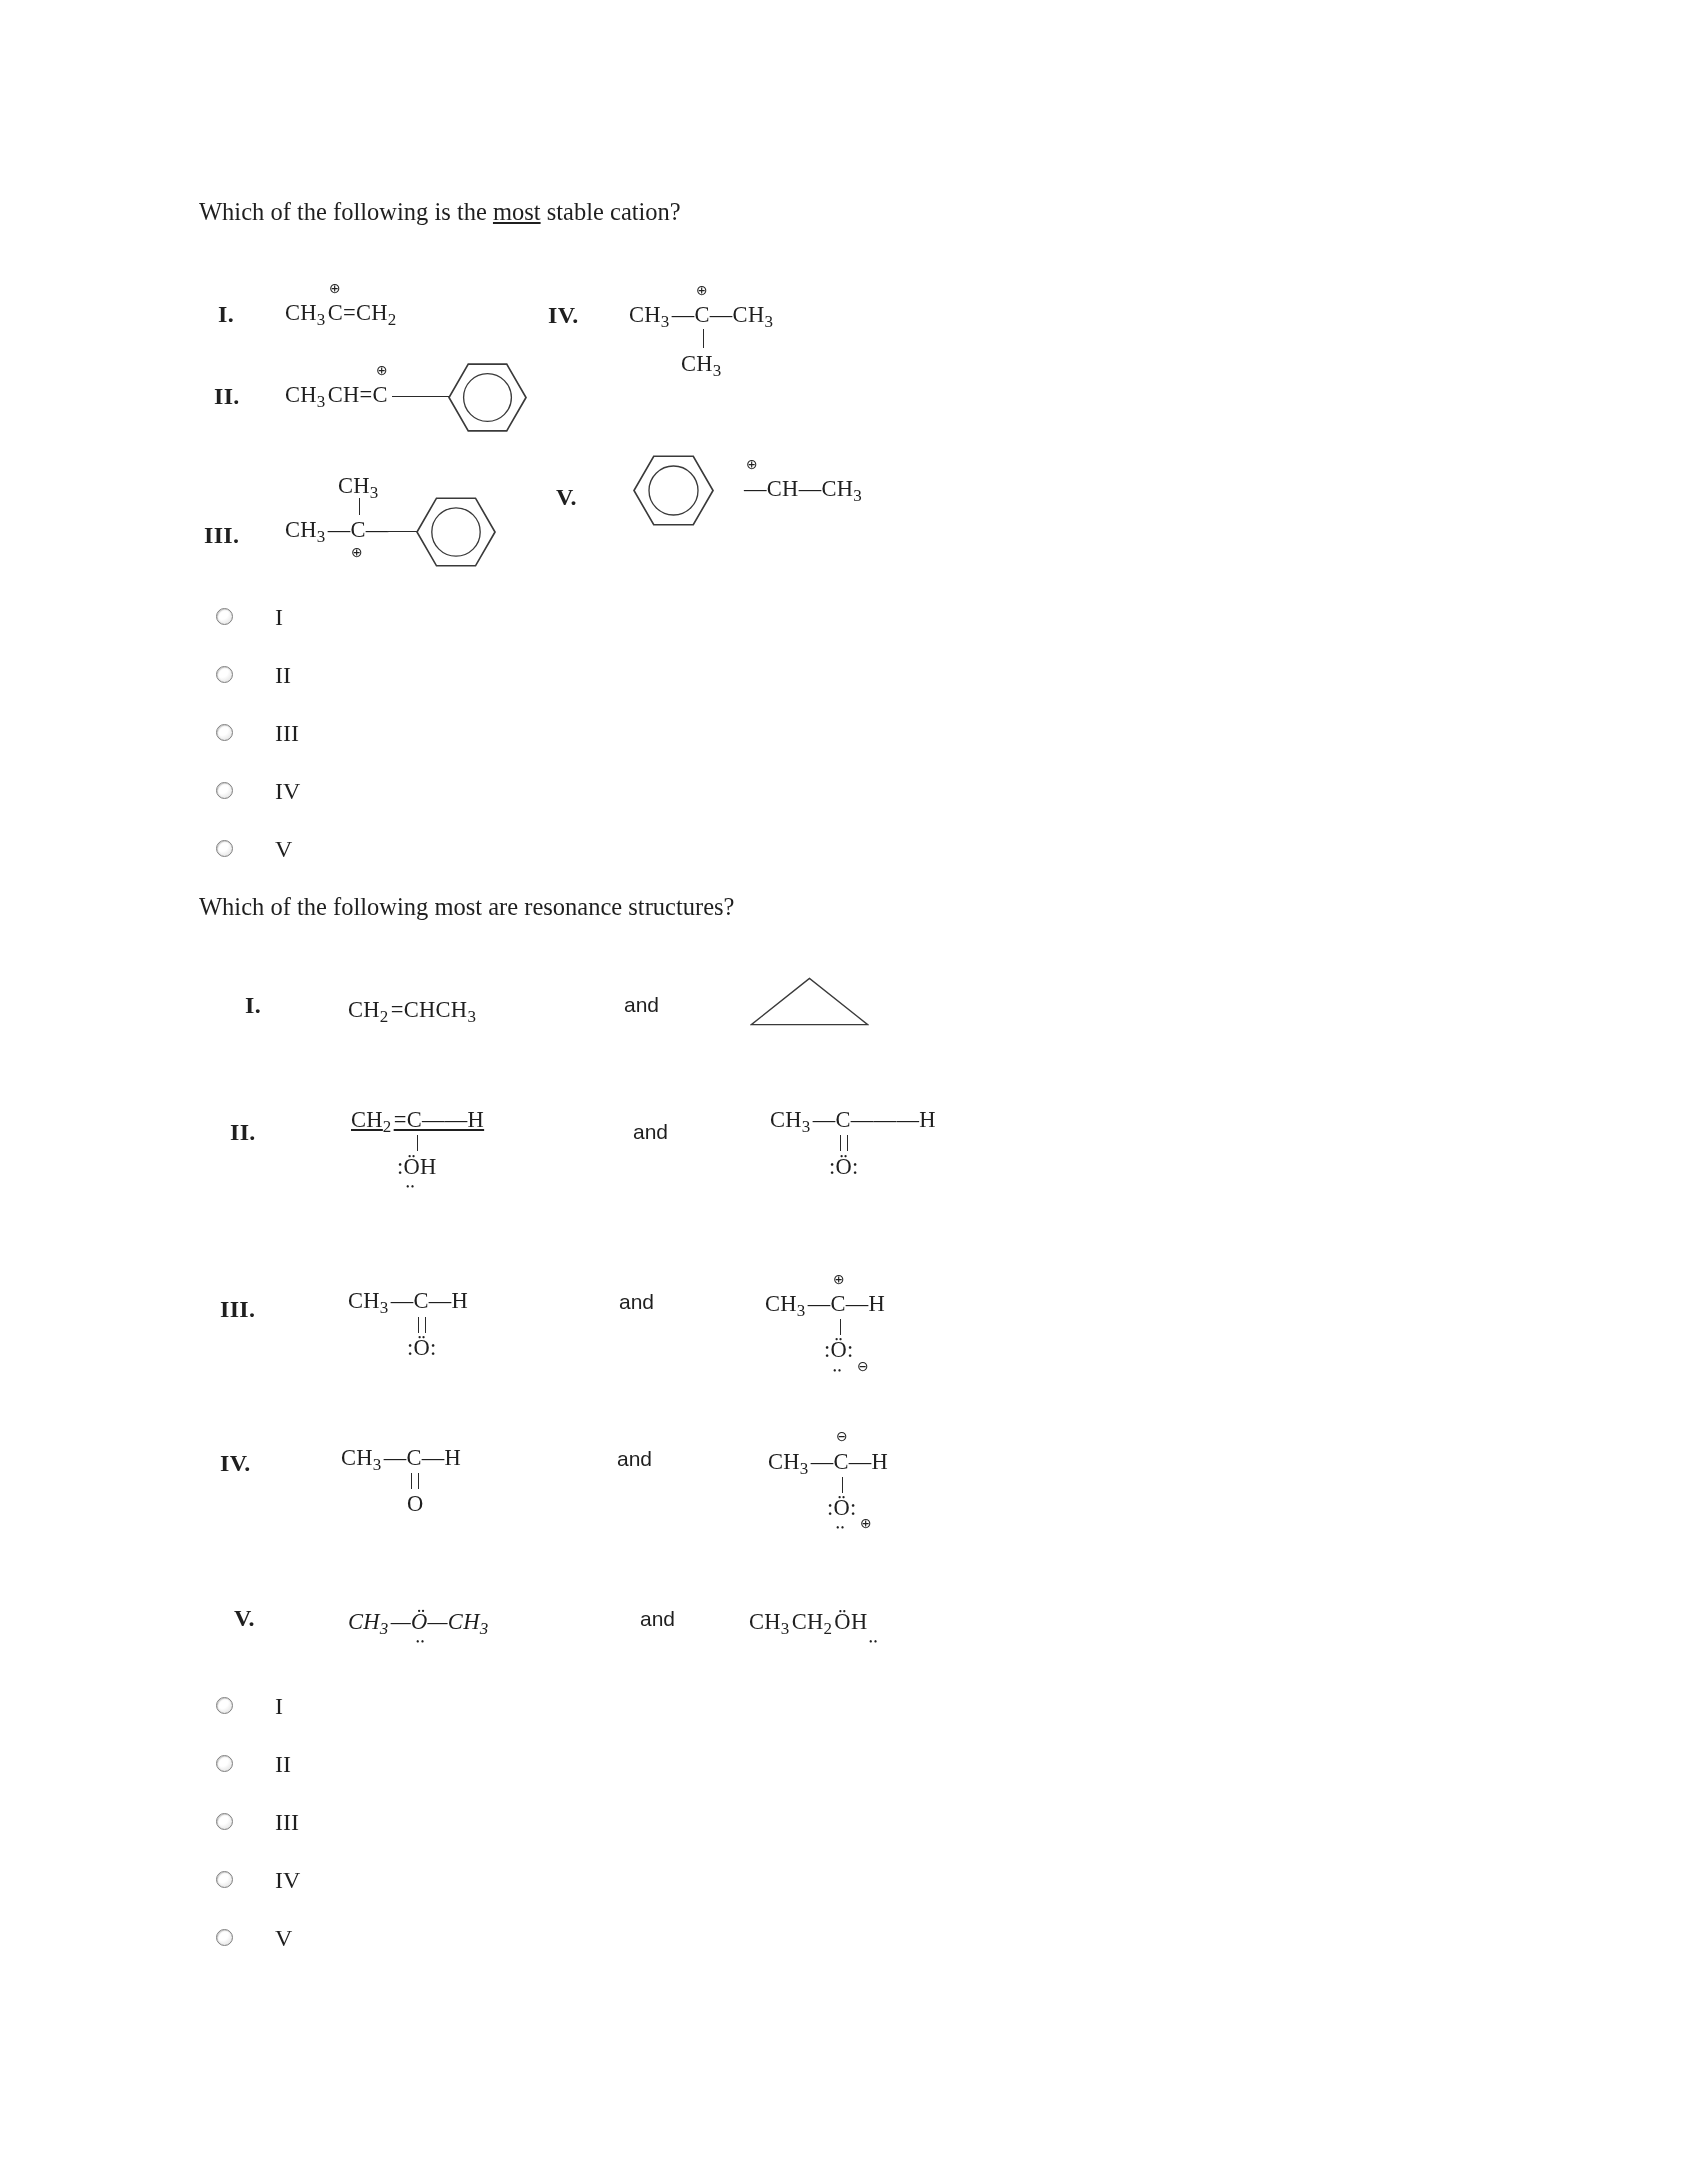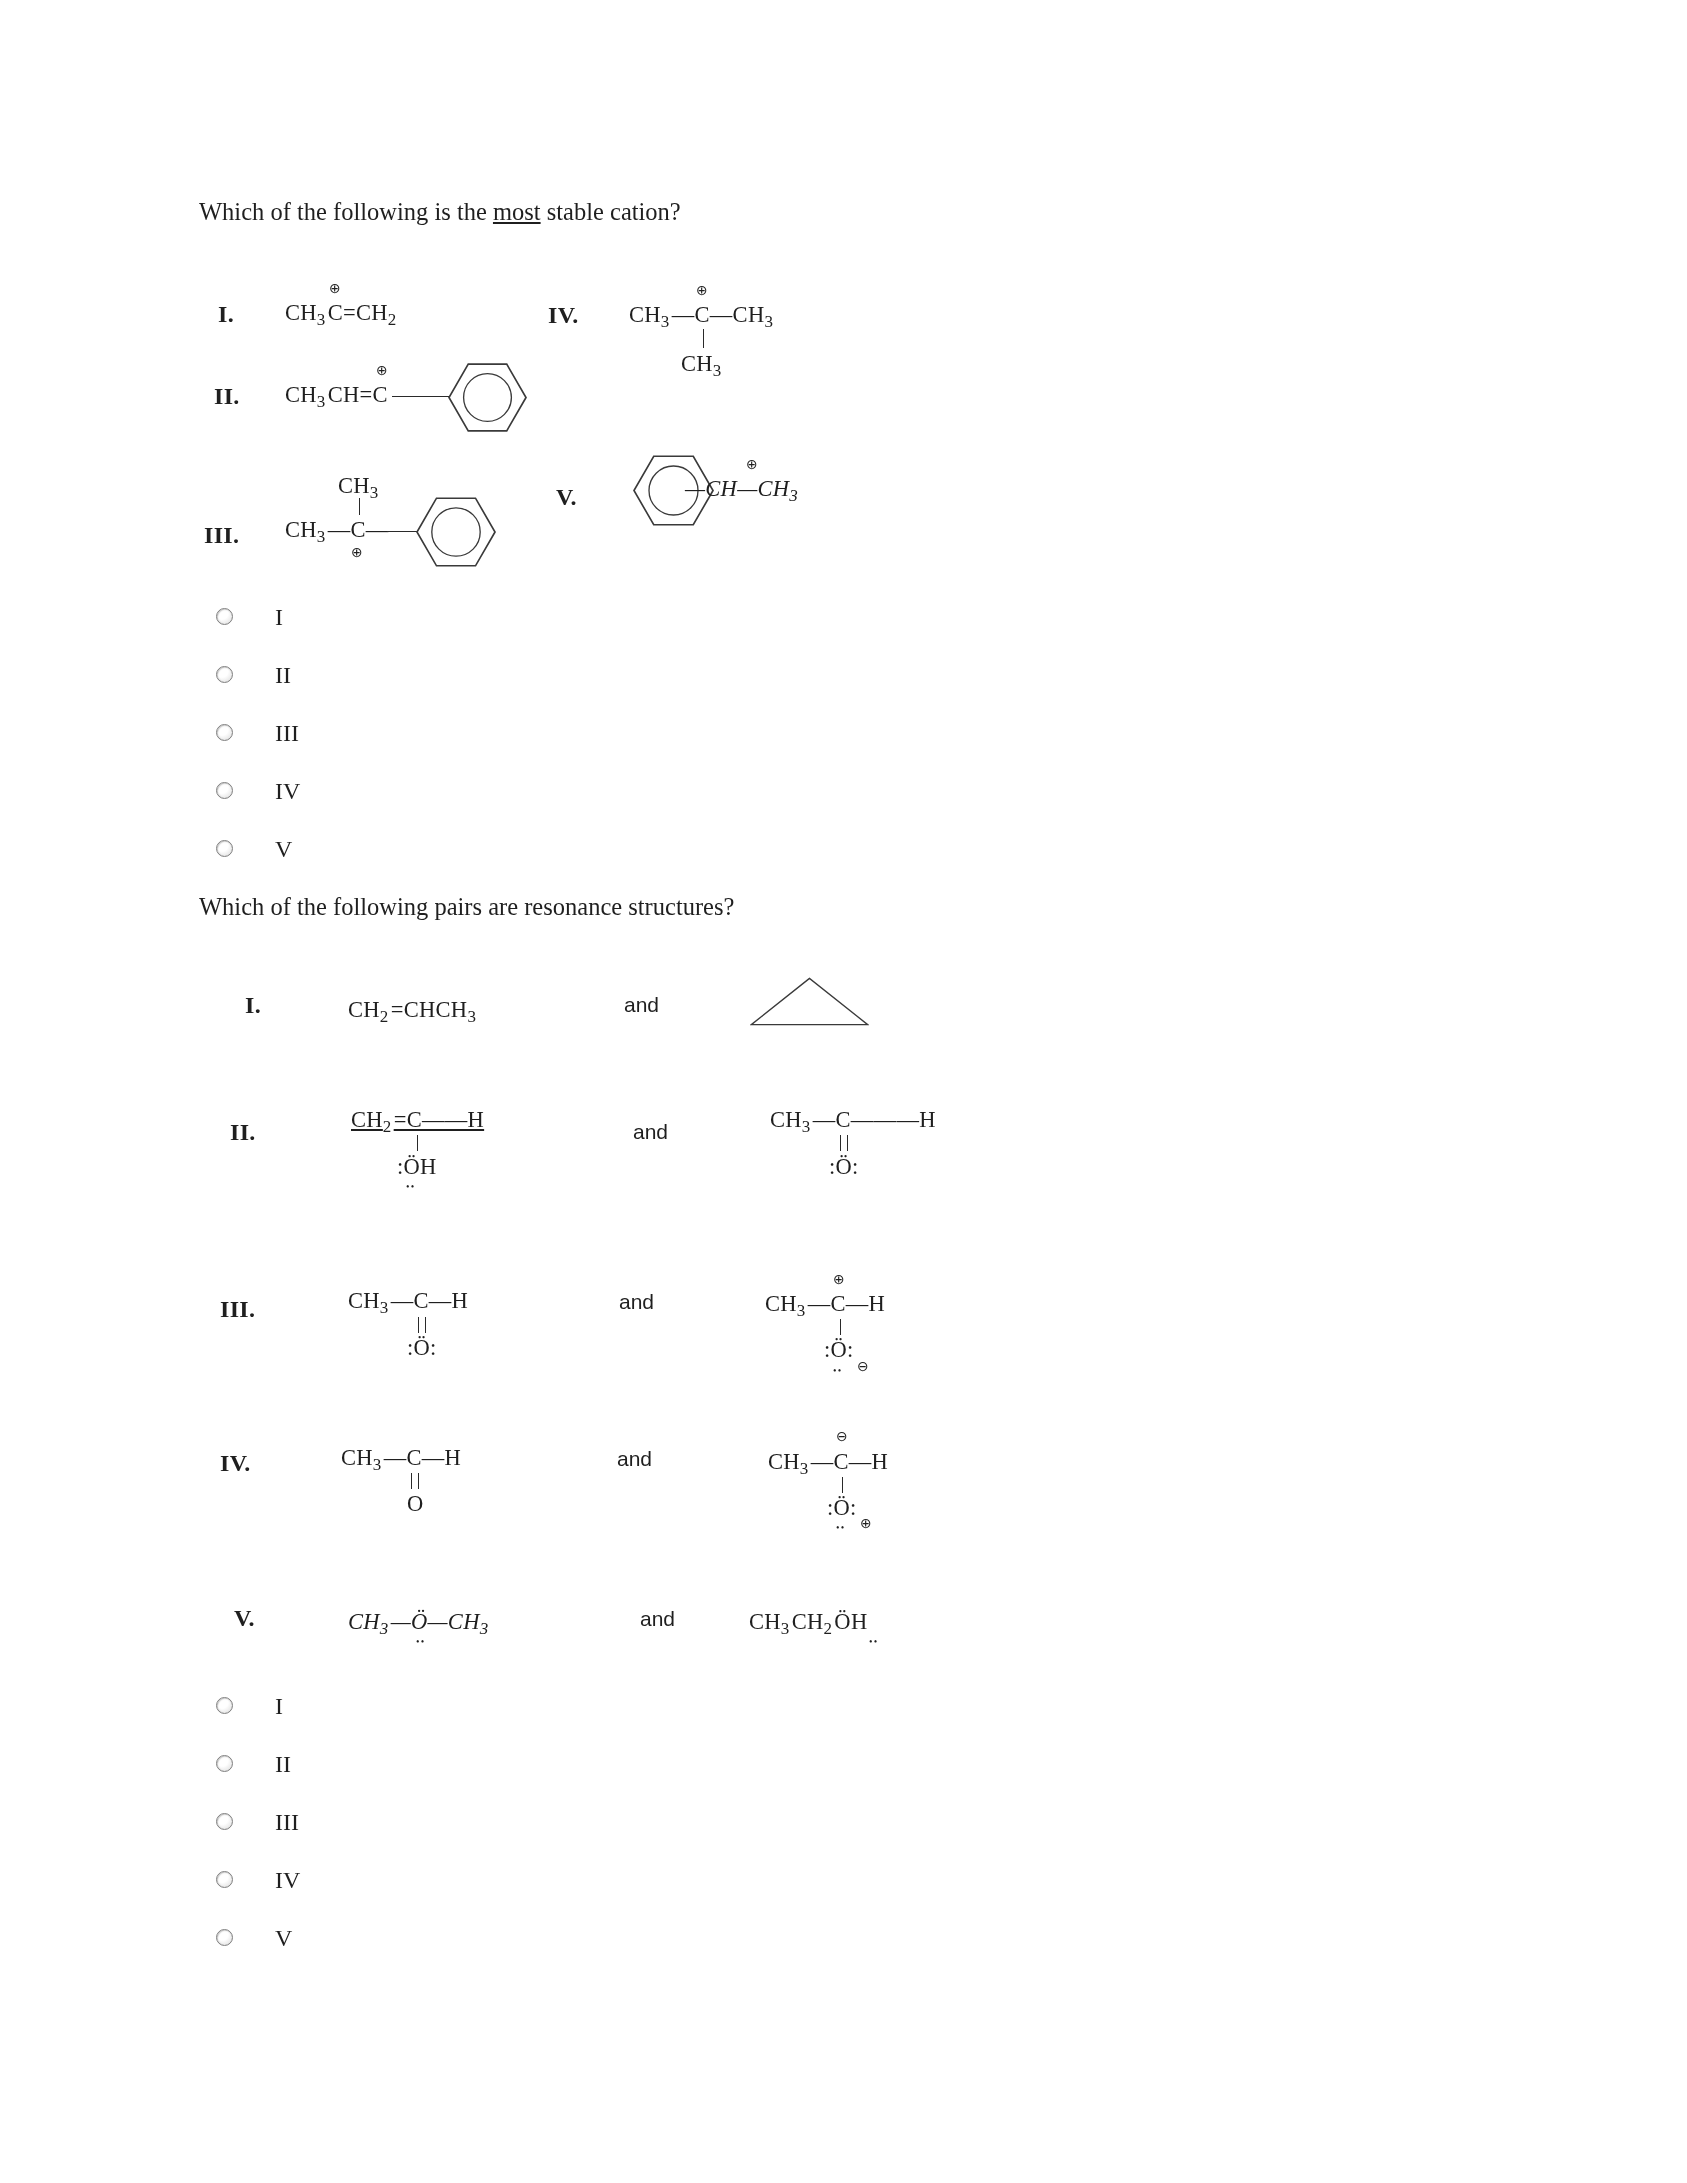--- a/index.html
+++ b/index.html
@@ -80,21 +80,21 @@
           <polygon points="121.0,62.0 91.5,113.1 32.5,113.1 3.0,62.0 32.5,10.9 91.5,10.9" fill="none" stroke="#3a3a3a" stroke-width="2.5"></polygon>
           <circle cx="62" cy="62" r="36.6" fill="none" stroke="#3a3a3a" stroke-width="2"></circle>
         </svg>
       </div>
       <div>
         <div class="s-el s-txt lbl" style="left: 556px; top: 483px;">V.</div>
         <svg width="83" height="83" class="s-el" style="left: 632px; top: 449px;" viewBox="0 0 126 126">
           <polygon points="123.0,63.0 93.0,115.0 33.0,115.0 3.0,63.0 33.0,11.0 93.0,11.0" fill="none" stroke="#3a3a3a" stroke-width="2.5"></polygon>
           <circle cx="63" cy="63" r="37.2" fill="none" stroke="#3a3a3a" stroke-width="2"></circle>
         </svg>
-        <div class="s-el s-txt" style="left: 685px; top: 475px; font-style: italic;">—CH—CH<sub>3</sub></div>
+        <div class="s-el s-txt" style="left: 744px; top: 475px;">—CH—CH<sub>3</sub></div>
         <div class="s-el s-txt chg" style="left: 746px; top: 457px;">⊕</div>
       </div>
       <div>
         <div class="s-el s-txt lbl" style="left: 245px; top: 991px;">I.</div>
         <div class="s-el s-txt" style="left: 348px; top: 996px;">CH<sub>2</sub>=CHCH<sub>3</sub></div>
         <div class="s-el s-txt and" style="left: 624px; top: 992px;">and</div>
         <svg width="119" height="49" class="s-el" style="left: 750px; top: 977px;" viewBox="0 0 180 74">
           <polygon points="90,2 2,72 178,72" fill="none" stroke="#3a3a3a" stroke-width="2"></polygon>
         </svg>
       </div>
@@ -161,21 +161,21 @@
       <div class="opt-row">
         <span class="radio"></span>
         <span class="opt-label">IV</span>
       </div>
       <div class="opt-row">
         <span class="radio"></span>
         <span class="opt-label">V</span>
       </div>
     </div>
 
-  <div class="q-title" id="q2-title">Which of the following pairs are resonance structures?</div>
+  <div class="q-title" id="q2-title">Which of the following most are resonance structures?</div>
 
   <div class="options" id="q2-options">
       <div class="opt-row">
         <span class="radio"></span>
         <span class="opt-label">I</span>
       </div>
       <div class="opt-row">
         <span class="radio"></span>
         <span class="opt-label">II</span>
       </div>

